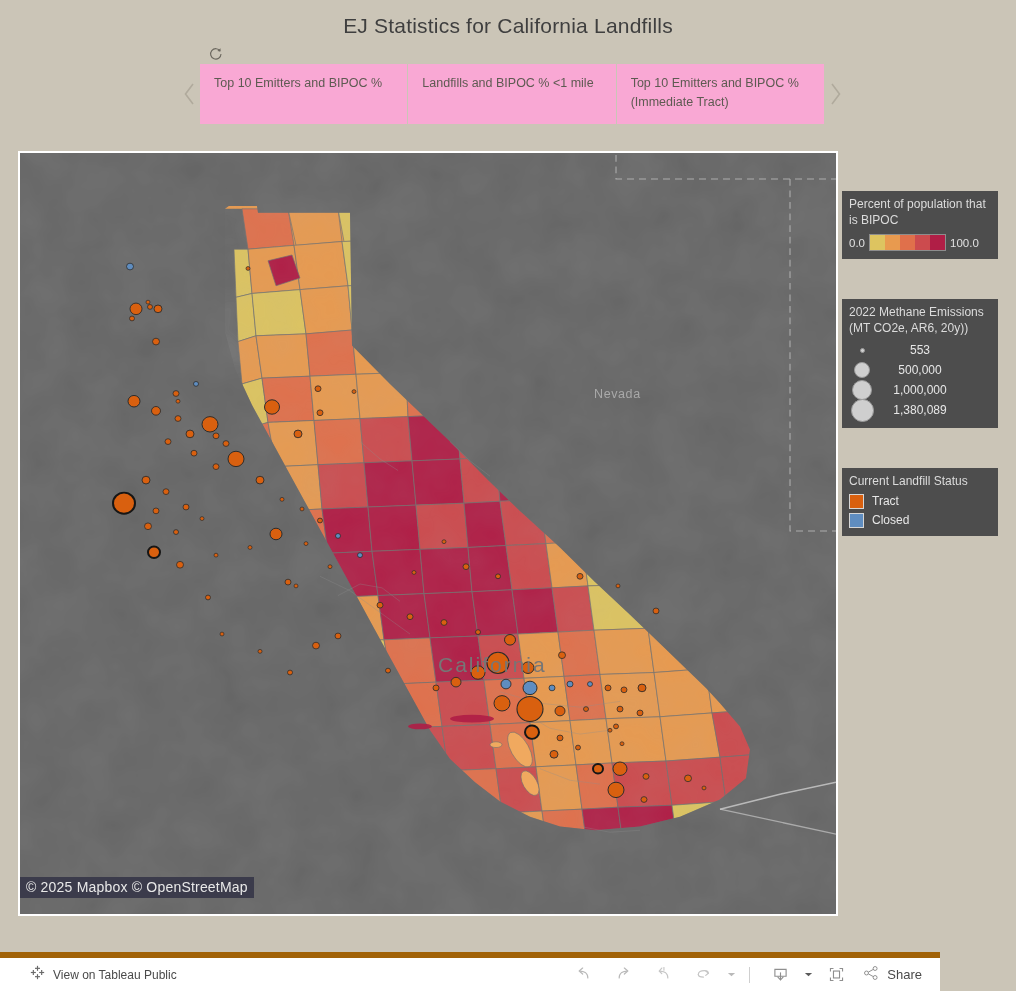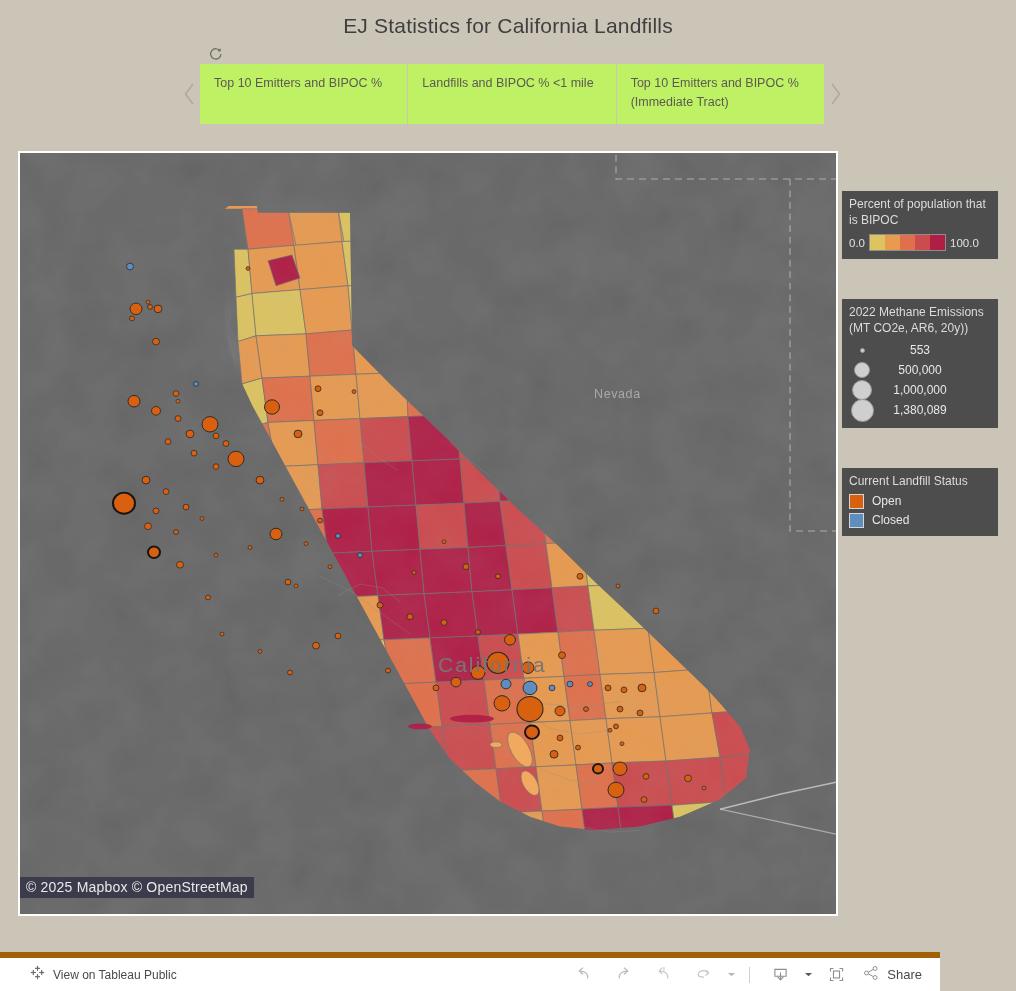--- a/index.html
+++ b/index.html
@@ -55,21 +55,21 @@
   }
   .tabs-row {
     flex: 1 1 auto;
     display: flex;
     gap: 1px;
     overflow: hidden;
   }
   .tab {
     flex: 1 1 0;
     min-width: 0;
-    background: #bef264;
+    background: #f9a8d4;
     padding: 10px 10px 6px 14px;
     box-sizing: border-box;
     font-size: 12.5px;
     line-height: 18.5px;
     color: #5e5a52;
     overflow: hidden;
     cursor: pointer;
   }
   .tab.active {
     background: #b3ada0;
@@ -767,21 +767,21 @@
             <b style="width:21px;height:21px"></b>
           </span>
         <span class="size-lab">1,380,089</span>
       </div>
     </div>
 
     <div class="legend-card">
       <div class="legend-title">Current Landfill Status</div>
       <div class="sw-row">
         <span class="sw-box" style="background:#d9600f"></span>
-        <span>Open</span>
+        <span>Tract</span>
       </div>
       <div class="sw-row">
         <span class="sw-box" style="background:#5f8dc0"></span>
         <span>Closed</span>
       </div>
     </div>
 
   </div>
 </div>
 

